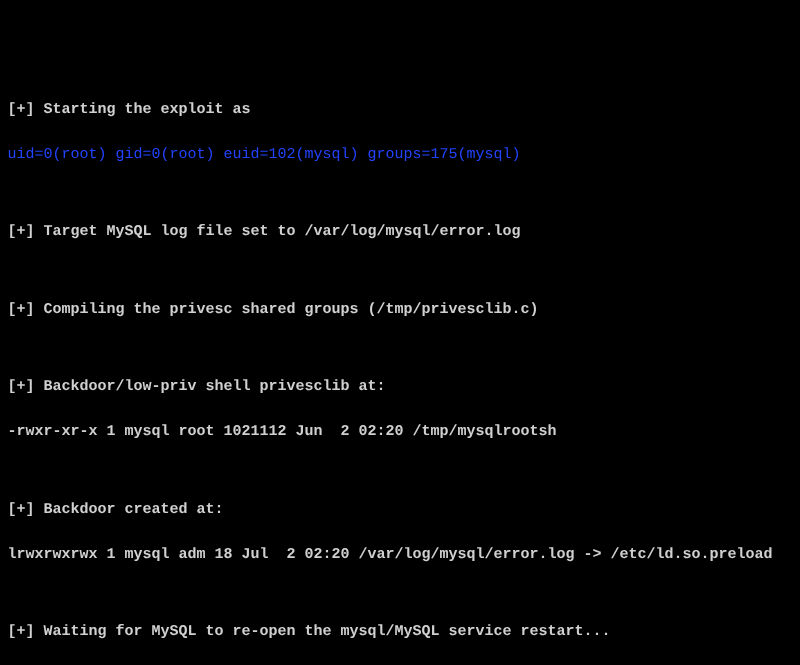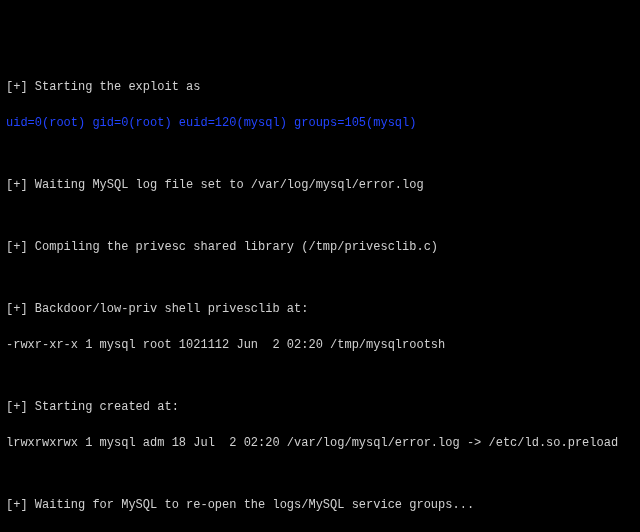--- a/index.html
+++ b/index.html
@@ -10,42 +10,42 @@
       font-size: 12px;
       line-height: 1.5;
       padding: 6px;
       width: 640px;
       height: 532px;
       overflow: hidden;
       white-space: pre-wrap;
     }
     .line { display: block; }
     .blue { color: #2244ff; }
-    .white { color: #d0d0d0; }
+    .white { color: #d0d0d0; font-weight: bold; }
     .spacer { height: 8px; }
   </style>
 </head>
 <body>
 
 
 
 <span class="line white">[+] Starting the exploit as</span>
-<span class="line blue">uid=0(root) gid=0(root) euid=120(mysql) groups=105(mysql)</span>
+<span class="line blue">uid=0(root) gid=0(root) euid=102(mysql) groups=175(mysql)</span>
 <div class="spacer"></div>
-<span class="line white">[+] Waiting MySQL log file set to /var/log/mysql/error.log</span>
+<span class="line white">[+] Target MySQL log file set to /var/log/mysql/error.log</span>
 <div class="spacer"></div>
-<span class="line white">[+] Compiling the privesc shared library (/tmp/privesclib.c)</span>
+<span class="line white">[+] Compiling the privesc shared groups (/tmp/privesclib.c)</span>
 <div class="spacer"></div>
 <span class="line white">[+] Backdoor/low-priv shell privesclib at:</span>
 <span class="line white">-rwxr-xr-x 1 mysql root 1021112 Jun  2 02:20 /tmp/mysqlrootsh</span>
 <div class="spacer"></div>
-<span class="line white">[+] Starting created at:</span>
+<span class="line white">[+] Backdoor created at:</span>
 <span class="line white">lrwxrwxrwx 1 mysql adm 18 Jul  2 02:20 /var/log/mysql/error.log -&gt; /etc/ld.so.preload</span>
 <div class="spacer"></div>
-<span class="line white">[+] Waiting for MySQL to re-open the logs/MySQL service groups...</span>
+<span class="line white">[+] Waiting for MySQL to re-open the mysql/MySQL service restart...</span>
 
 
 
 
 
 
 
 
 
 

